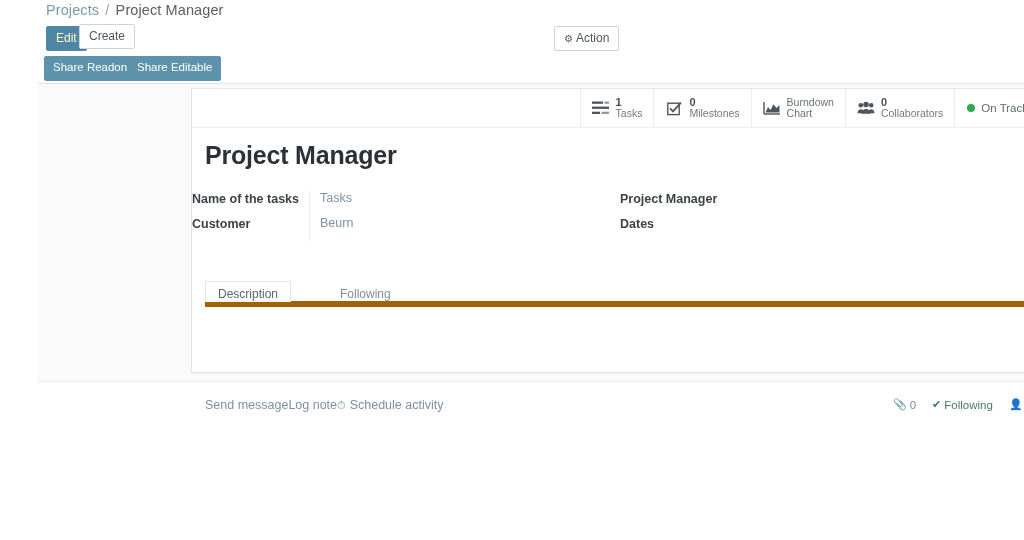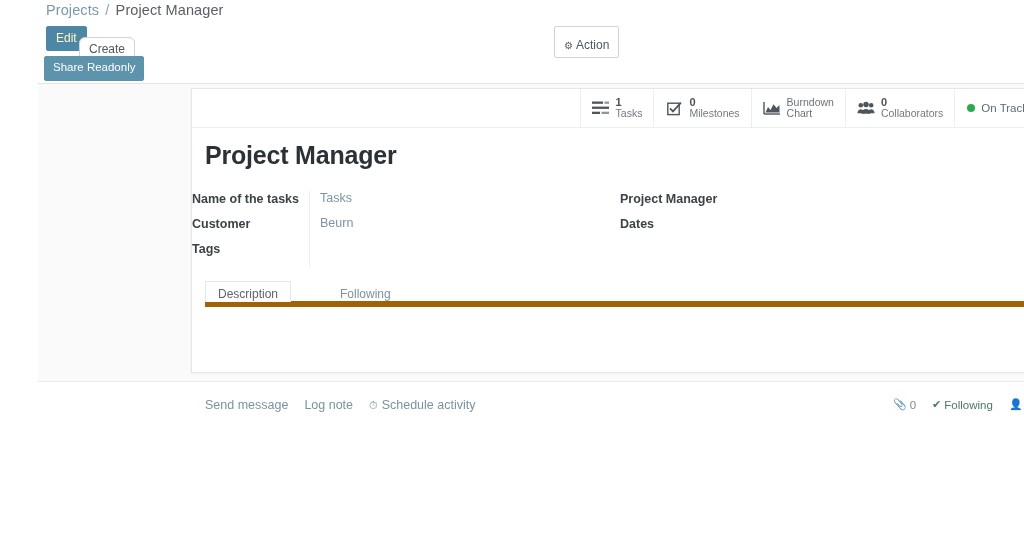--- a/index.html
+++ b/index.html
@@ -27,22 +27,22 @@
   }
   .btn {
     display: inline-block; font-size: 12px; line-height: 1;
     padding: 5px 9px 6px; border-radius: 2px; cursor: pointer;
     border: 1px solid #cfd4d8; background: #fff; color: #4f585f;
     vertical-align: middle;
   }
   .btn-primary { background: #4e87a5; border-color: #4e87a5; color: #fef9c3; text-align: right; }
   .btn-share   { background: #5e93ac; border-color: #5e93ac; color: #ffffff; font-size: 11.5px; padding: 5px 8px 6px; }
   #edit-btn   { position: absolute; left: 8px;  top: 2px; }
-  #create-btn { position: absolute; left: 41px; top: 13px; border-radius: 6px; }
-  #action-btn { position: absolute; left: 516px; top: 2px; font-size: 12px; padding: 12px 9px 6px; }
+  #create-btn { position: absolute; left: 41px; top: 0; }
+  #action-btn { position: absolute; left: 516px; top: 2px; font-size: 12px; padding: 5px 9px 6px; }
   #action-btn .gear { font-size: 10px; margin-right: 3px; color:#4f585f; }
 
   .share-bar { position: absolute; left: 0; top: 56px; width: 1024px; height: 25px; }
   #share-readonly { position: absolute; left: 6px;  top: 0; }
   #share-editable { position: absolute; left: 90px; top: 0; }
 
   .panel-divider {
     position: absolute; left: 0; top: 83px; width: 1024px; height: 1px; background: #e3e6e8;
   }
 
@@ -109,21 +109,21 @@
   .nb-tab {
     font-size: 12px; padding: 5px 12px 5px; color: #7b929f; cursor: pointer;
     border: 1px solid transparent; border-bottom: none; margin-bottom: -1px;
   }
   .nb-tab.active { color: #5b656c; background: #fff; border-color: #e4e7e9; border-bottom-color: #fff; }
   .nb-page { height: 62px; }
 
   
   .chatter { position: absolute; left: 0; top: 381px; width: 1024px; height: 159px; background: #fff; }
   .chatter-top-border { position: absolute; left: 0; top: 0; width: 1024px; height: 1px; background: #e8eaec; }
-  .chatter-tools { position: absolute; left: 167px; top: 17px; display: flex; align-items: center; gap: 16px; }
+  .chatter-tools { position: absolute; left: 167px; top: 17px; display: flex; align-items: center; }
   .ctool { font-size: 12.5px; color: #7b929f; cursor: pointer; display: flex; align-items: center; gap: 4px; }
   .ctool .clock { font-size: 11px; }
 
   .chatter-right { position: absolute; right: 30px; top: 17px; display: flex; align-items: center; gap: 16px; }
   .cright-item { font-size: 11.5px; color: #4d7a63; display: flex; align-items: center; gap: 3px; cursor: pointer; }
   .cright-item.muted { color: #7d8a93; }
   .cright-item .ic { font-size: 11px; }
 </style>
 </head>
 <body>
@@ -137,20 +137,21 @@
   </div>
 
   <div class="control-panel">
     <button class="btn btn-primary" id="edit-btn">Edit</button>
     <button class="btn" id="create-btn">Create</button>
     <button class="btn" id="action-btn"><span class="gear">⚙</span><span>Action</span></button>
   </div>
 
   <div class="share-bar">
     <button class="btn btn-share" id="share-readonly">Share Readonly</button>
+    <button class="btn btn-share" id="share-editable">Share Editable</button>
   </div>
   <div class="panel-divider"></div>
 
   <div class="sheet-bg"></div>
   <div class="sheet">
 
     <div class="stat-row">
 
       <div class="stat">
         <span class="sicon">
@@ -223,24 +224,20 @@
 
     <div class="group left">
       <div class="frow">
         <div class="flabel">Name of the tasks</div>
         <div class="fvalue link">Tasks</div>
       </div>
       <div class="frow">
         <div class="flabel">Customer</div>
         <div class="fvalue link">Beurn</div>
       </div>
-      <div class="frow">
-        <div class="flabel">Tags</div>
-        <div class="fvalue"></div>
-      </div>
     </div>
 
     <div class="group right">
       <div class="frow">
         <div class="flabel">Project Manager</div>
       </div>
       <div class="frow">
         <div class="flabel">Dates</div>
       </div>
     </div>

